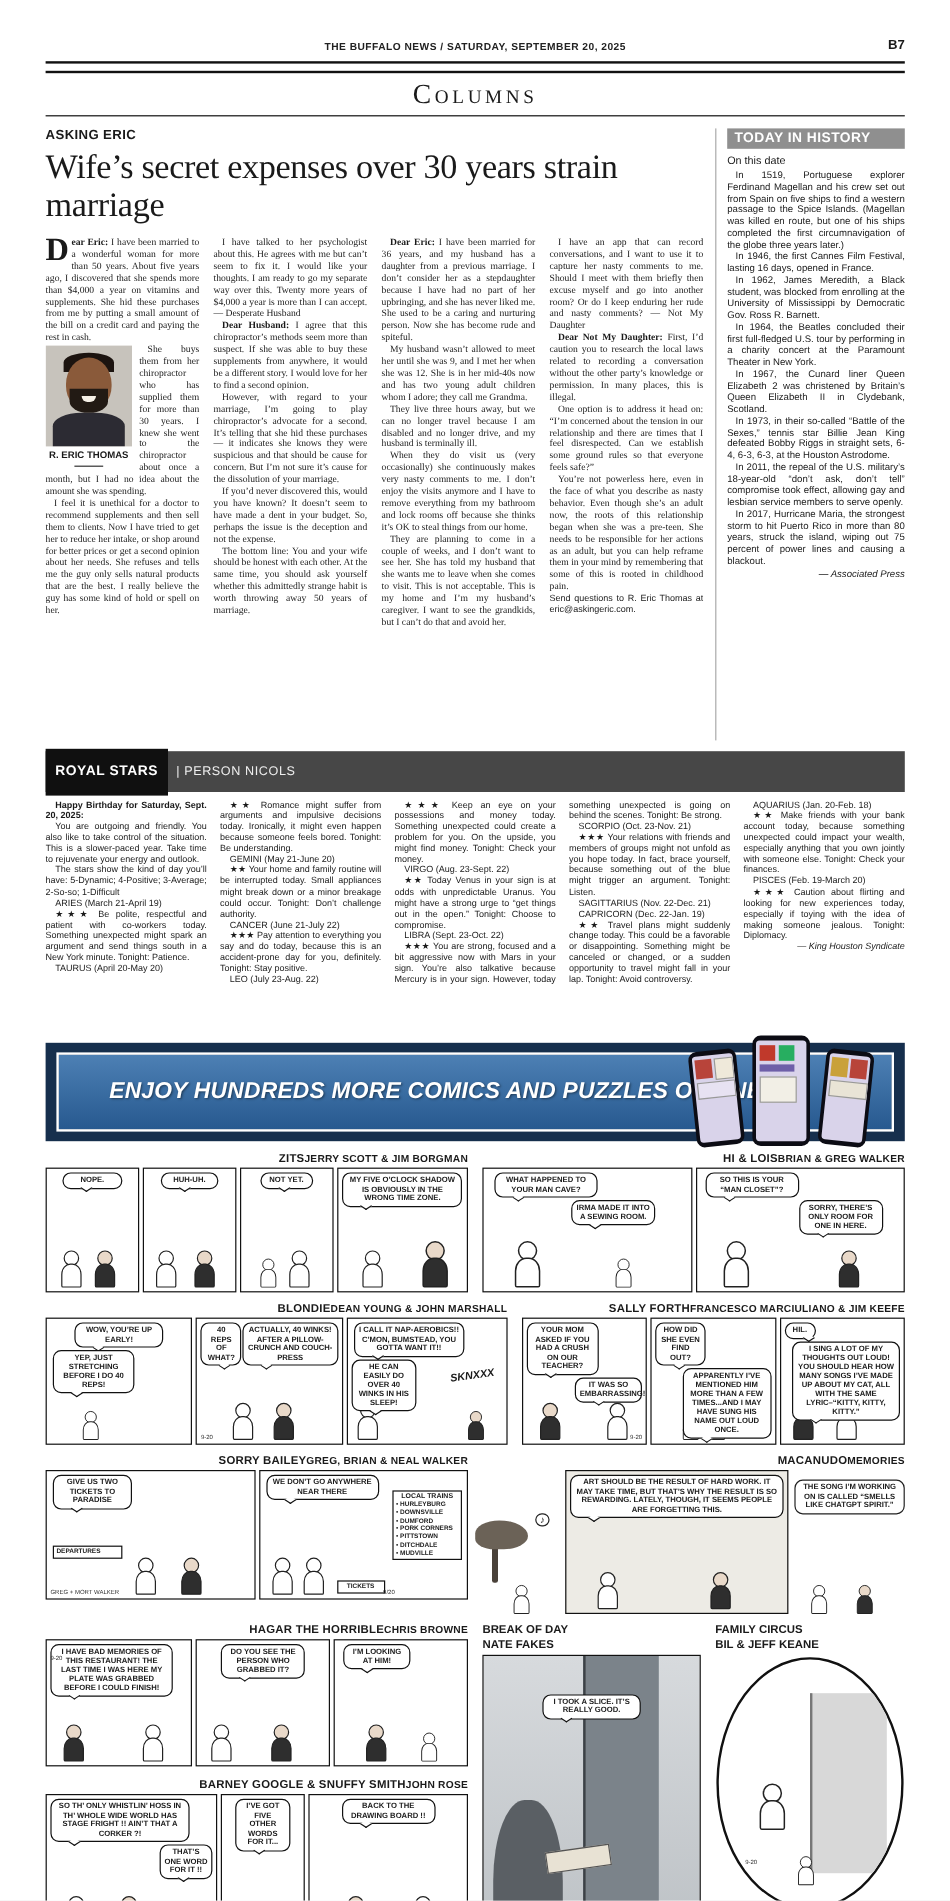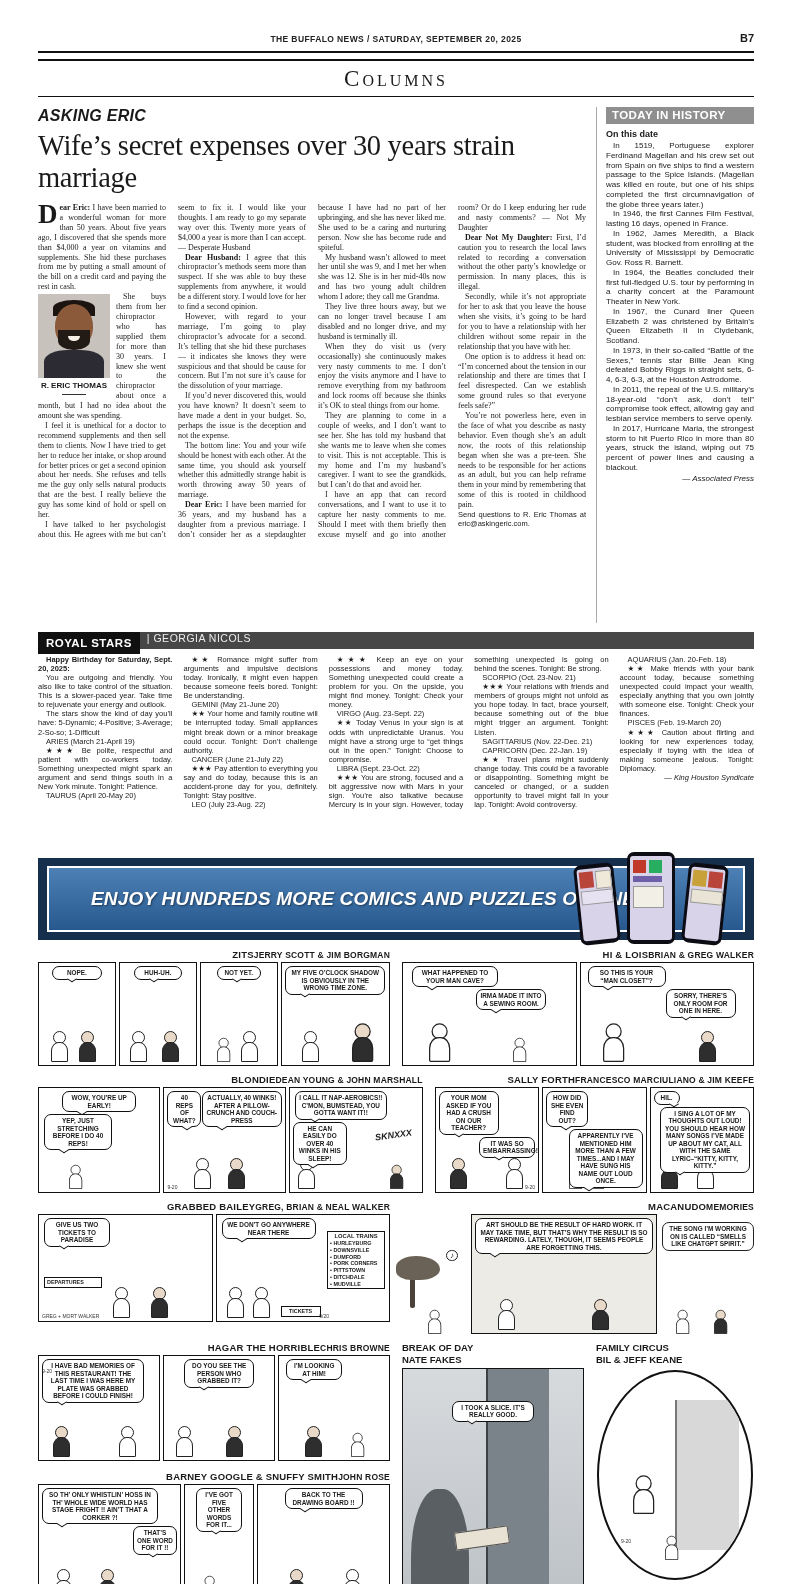--- a/index.html
+++ b/index.html
@@ -12,21 +12,21 @@
   .mast-center{position:absolute;left:0;right:0;text-align:center;font-size:8.5px;font-weight:bold;letter-spacing:.4px;color:#222;}
   .mast-page{position:absolute;right:0;top:-2px;font-size:11px;font-weight:bold;}
   .double-rule{height:6px;border-top:2.5px solid #111;border-bottom:2.5px solid #111;margin-top:3px;}
   .section-title{text-align:center;font-family:"Liberation Serif",serif;font-variant:small-caps;
                  font-size:23px;letter-spacing:3px;padding:5px 0 4px 0;}
   .thin-rule{border-top:1.5px solid #111;}
 
   
   .asking{display:flex;margin-top:10px;}
   .asking-main{flex:1;min-width:0;padding-right:10px;}
-  .kicker{font-family:"Liberation Sans",sans-serif;font-weight:bold;font-size:16px;letter-spacing:.3px;font-style:italic;}
+  .kicker{font-family:"Liberation Sans",sans-serif;font-weight:bold;font-size:11px;letter-spacing:.3px;}
   h1.headline{font-size:28.5px;font-weight:400;margin:5px 0 9px 0;letter-spacing:-.3px;}
   .art-cols{column-count:4;column-gap:12px;height:420px;overflow:hidden;
             font-size:8px;line-height:1.24;text-align:justify;}
   .art-cols p{margin:0;text-indent:7px;}
   .art-cols p.lead-p{text-indent:0;}
   .dropcap{float:left;font-size:27px;line-height:22px;font-weight:bold;padding:0 2px 0 0;}
   .art-cols b{font-weight:bold;}
   .author-block{float:left;width:72px;margin:2px 6px 2px 0;}
   .author-photo{width:72px;height:84px;background:#c7c3bc;position:relative;overflow:hidden;}
   .ap-head{position:absolute;left:17px;top:10px;width:38px;height:44px;background:#8a5a3a;border-radius:50% 50% 46% 46%;}
@@ -34,27 +34,27 @@
   .ap-beard{position:absolute;left:20px;top:36px;width:32px;height:20px;background:#221a14;border-radius:0 0 48% 48%;}
   .ap-smile{position:absolute;left:30px;top:42px;width:12px;height:5px;background:#f5efe6;border-radius:0 0 8px 8px;}
   .ap-body{position:absolute;left:6px;top:56px;width:60px;height:28px;background:#2c2b33;border-radius:40% 40% 0 0;}
   .author-name{font-family:"Liberation Sans",sans-serif;font-weight:bold;font-size:8px;line-height:1.15;padding-top:3px;text-align:center;}
   .author-rule{width:24px;border-top:1.5px solid #333;margin:4px auto 2px auto;}
   .send-foot{font-family:"Liberation Sans",sans-serif;font-size:7.5px;margin-top:6px;text-indent:0 !important;}
 
   
   .history{width:148px;border-left:1px solid #aaa;padding-left:9px;font-family:"Liberation Sans",sans-serif;}
   .history-head{background:#8f8f8f;color:#fff;font-weight:bold;font-size:11.5px;letter-spacing:.4px;padding:2px 20px 3px 6px;}
-  .history-sub{font-weight:bold;font-size:9px;margin:5px 0 2px 0;}
+  .history-sub{font-weight:normal;font-size:9px;margin:5px 0 2px 0;}
   .history p{margin:0;font-size:8px;line-height:1.22;text-align:justify;text-indent:7px;}
   .history-credit{font-style:italic;font-size:8px;text-align:right;margin-top:1px;}
 
   
   .stars{margin-top:9px;}
-  .stars-bar{height:17px;display:flex;background:#474747;}
+  .stars-bar{height:34px;display:flex;align-items:center;background:#474747;}
   .stars-title{background:#101010;color:#fff;font-family:"Liberation Sans",sans-serif;font-weight:bold;
                font-size:11.5px;letter-spacing:.5px;padding:2px 8px 3px 8px;height:100%;display:flex;align-items:center;}
   .stars-byline{color:#eee;font-family:"Liberation Sans",sans-serif;font-size:10.5px;letter-spacing:.5px;padding-left:7px;}
   .stars-cols{column-count:5;column-gap:11px;height:192px;overflow:hidden;margin-top:6px;
               font-family:"Liberation Sans",sans-serif;font-size:7.5px;line-height:1.21;text-align:justify;}
   .stars-cols p{margin:0;text-indent:8px;}
   .stars-cols p.sig-h{font-weight:normal;text-indent:8px;}
   .stars-cols p.hb{font-weight:bold;text-indent:8px;}
   .stars-cols .credit{font-style:italic;text-align:right;text-indent:0;}
 
@@ -153,21 +153,20 @@
         <p>However, with regard to your marriage, I’m going to play chiropractor’s advocate for a second. It’s telling that she hid these purchases — it indicates she knows they were suspicious and that should be cause for concern. But I’m not sure it’s cause for the dissolution of your marriage.</p>
         <p>If you’d never discovered this, would you have known? It doesn’t seem to have made a dent in your budget. So, perhaps the issue is the deception and not the expense.</p>
         <p>The bottom line: You and your wife should be honest with each other. At the same time, you should ask yourself whether this admittedly strange habit is worth throwing away 50 years of marriage.</p>
         <p><b>Dear Eric:</b> <span>I have been married for 36 years, and my husband has a daughter from a previous marriage. I don’t consider her as a stepdaughter because I have had no part of her upbringing, and she has never liked me. She used to be a caring and nurturing person. Now she has become rude and spiteful.</span></p>
         <p>My husband wasn’t allowed to meet her until she was 9, and I met her when she was 12. She is in her mid-40s now and has two young adult children whom I adore; they call me Grandma.</p>
         <p>They live three hours away, but we can no longer travel because I am disabled and no longer drive, and my husband is terminally ill.</p>
         <p>When they do visit us (very occasionally) she continuously makes very nasty comments to me. I don’t enjoy the visits anymore and I have to remove everything from my bathroom and lock rooms off because she thinks it’s OK to steal things from our home.</p>
         <p>They are planning to come in a couple of weeks, and I don’t want to see her. She has told my husband that she wants me to leave when she comes to visit. This is not acceptable. This is my home and I’m my husband’s caregiver. I want to see the grandkids, but I can’t do that and avoid her.</p>
         <p>I have an app that can record conversations, and I want to use it to capture her nasty comments to me. Should I meet with them briefly then excuse myself and go into another room? Or do I keep enduring her rude and nasty comments? — Not My Daughter</p>
         <p><b>Dear Not My Daughter:</b> <span>First, I’d caution you to research the local laws related to recording a conversation without the other party’s knowledge or permission. In many places, this is illegal.</span></p>
-        <p>Secondly, while it’s not appropriate for her to ask that you leave the house when she visits, it’s going to be hard for you to have a relationship with her children without some repair in the relationship that you have with her.</p>
         <p>One option is to address it head on: “I’m concerned about the tension in our relationship and there are times that I feel disrespected. Can we establish some ground rules so that everyone feels safe?”</p>
         <p>You’re not powerless here, even in the face of what you describe as nasty behavior. Even though she’s an adult now, the roots of this relationship began when she was a pre-teen. She needs to be responsible for her actions as an adult, but you can help reframe them in your mind by remembering that some of this is rooted in childhood pain.</p>
         <p class="send-foot">Send questions to R. Eric Thomas at eric@askingeric.com.</p>
       </div>
     </div>
 
     <aside class="history">
       <div class="history-head">TODAY IN HISTORY</div>
       <div class="history-sub">On this date</div>
       <p>In 1519, Portuguese explorer Ferdinand Magellan and his crew set out from Spain on five ships to find a western passage to the Spice Islands. (Magellan was killed en route, but one of his ships completed the first circumnavigation of the globe three years later.)</p>
@@ -178,21 +177,21 @@
       <p>In 1973, in their so-called “Battle of the Sexes,” tennis star Billie Jean King defeated Bobby Riggs in straight sets, 6-4, 6-3, 6-3, at the Houston Astrodome.</p>
       <p>In 2011, the repeal of the U.S. military’s 18-year-old “don’t ask, don’t tell” compromise took effect, allowing gay and lesbian service members to serve openly.</p>
       <p>In 2017, Hurricane Maria, the strongest storm to hit Puerto Rico in more than 80 years, struck the island, wiping out 75 percent of power lines and causing a blackout.</p>
       <div class="history-credit">— Associated Press</div>
     </aside>
   </section>
 
   <section class="stars">
     <div class="stars-bar">
       <span class="stars-title">ROYAL STARS</span>
-      <span class="stars-byline">| GEORGIA NICOLS</span>
+      <span class="stars-byline">| PERSON NICOLS</span>
     </div>
     <div class="stars-cols">
       <p class="hb">Happy Birthday for Saturday, Sept. 20, 2025:</p>
       <p>You are outgoing and friendly. You also like to take control of the situation. This is a slower-paced year. Take time to rejuvenate your energy and outlook.</p>
       <p>The stars show the kind of day you’ll have: 5-Dynamic; 4-Positive; 3-Average; 2-So-so; 1-Difficult</p>
       <p class="sig-h">ARIES (March 21-April 19)</p>
       <p>★★★ Be polite, respectful and patient with co-workers today. Something unexpected might spark an argument and send things south in a New York minute. Tonight: Patience.</p>
       <p class="sig-h">TAURUS (April 20-May 20)</p>
       <p>★★ Romance might suffer from arguments and impulsive decisions today. Ironically, it might even happen because someone feels bored. Tonight: Be understanding.</p>
       <p class="sig-h">GEMINI (May 21-June 20)</p>
@@ -354,21 +353,21 @@
             <div class="doodle dk" style="left:10px;"></div>
             <div class="doodle" style="left:46px;"></div>
           </div>
         </div>
       </div>
     </div>
 
     <div class="crow">
       <div class="strip" style="width:352px;">
         <div class="strip-head">
-              <span>GRABBED BAILEY</span>
+              <span>SORRY BAILEY</span>
               <span class="sb">GREG, BRIAN &amp; NEAL WALKER</span>
             </div>
         <div class="panels" style="height:108px;">
           <div class="panel" style="flex:1;">
             <div class="bubble" style="width:58px;margin-left:2px;margin-right:auto;">GIVE US TWO TICKETS TO PARADISE</div>
             <div class="sign" style="left:5px;top:62px;width:52px;">DEPARTURES</div>
             <div class="doodle" style="left:74px;"></div>
             <div class="doodle dk" style="left:112px;"></div>
             <span class="date-tag" style="bottom:2px;">GREG + MORT WALKER</span>
           </div>

